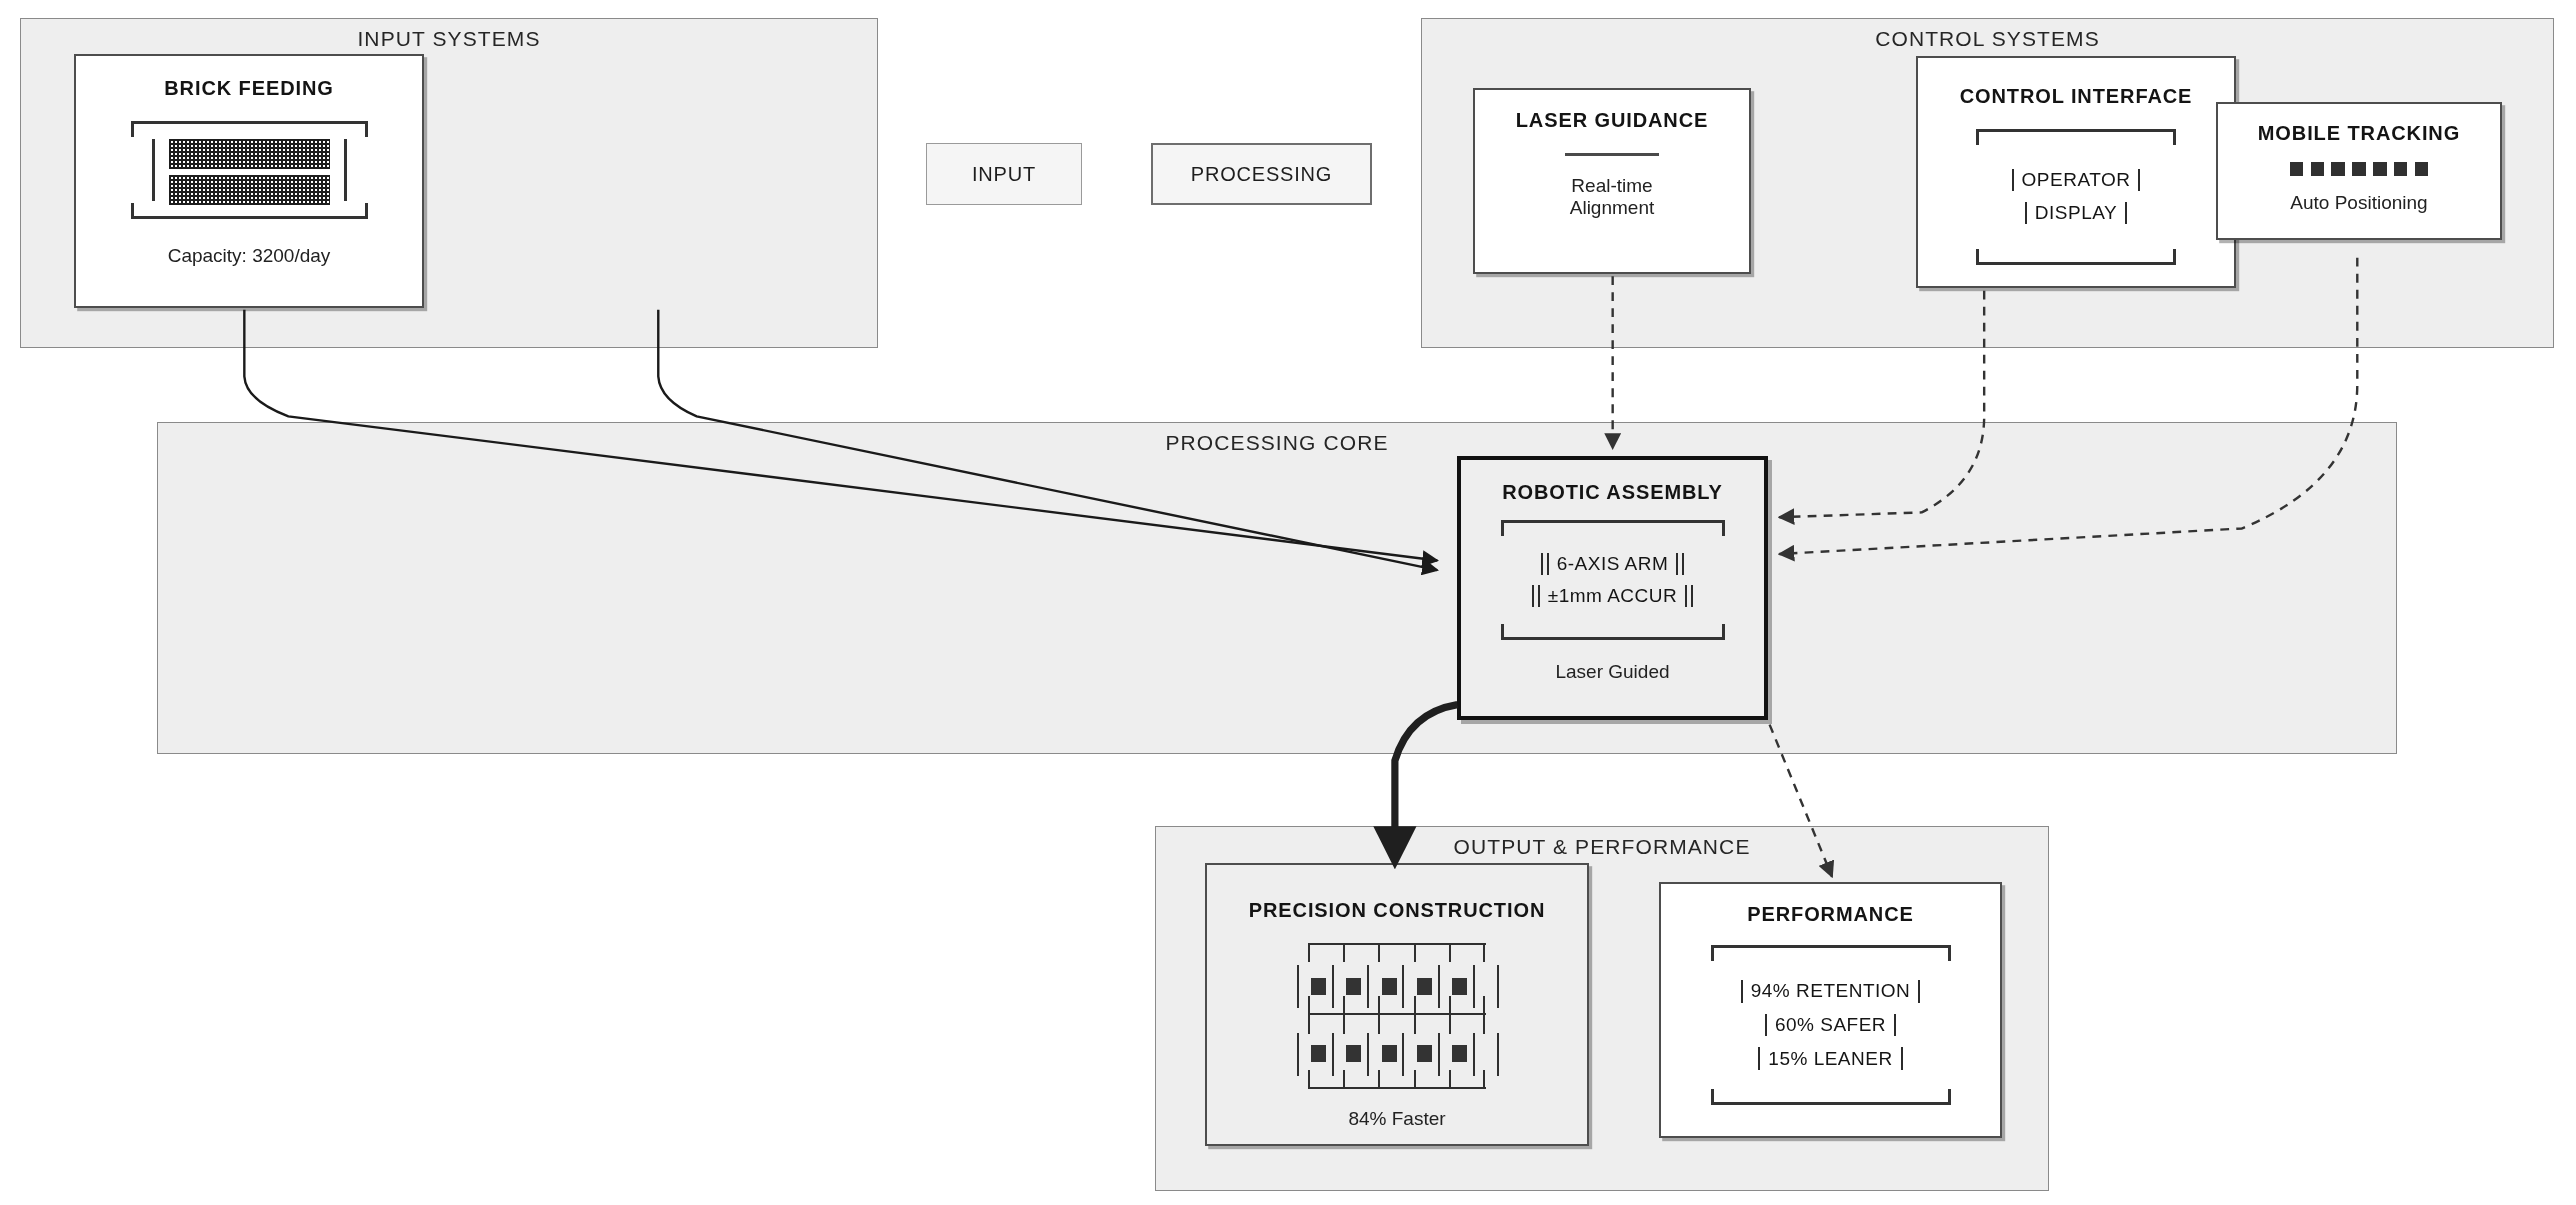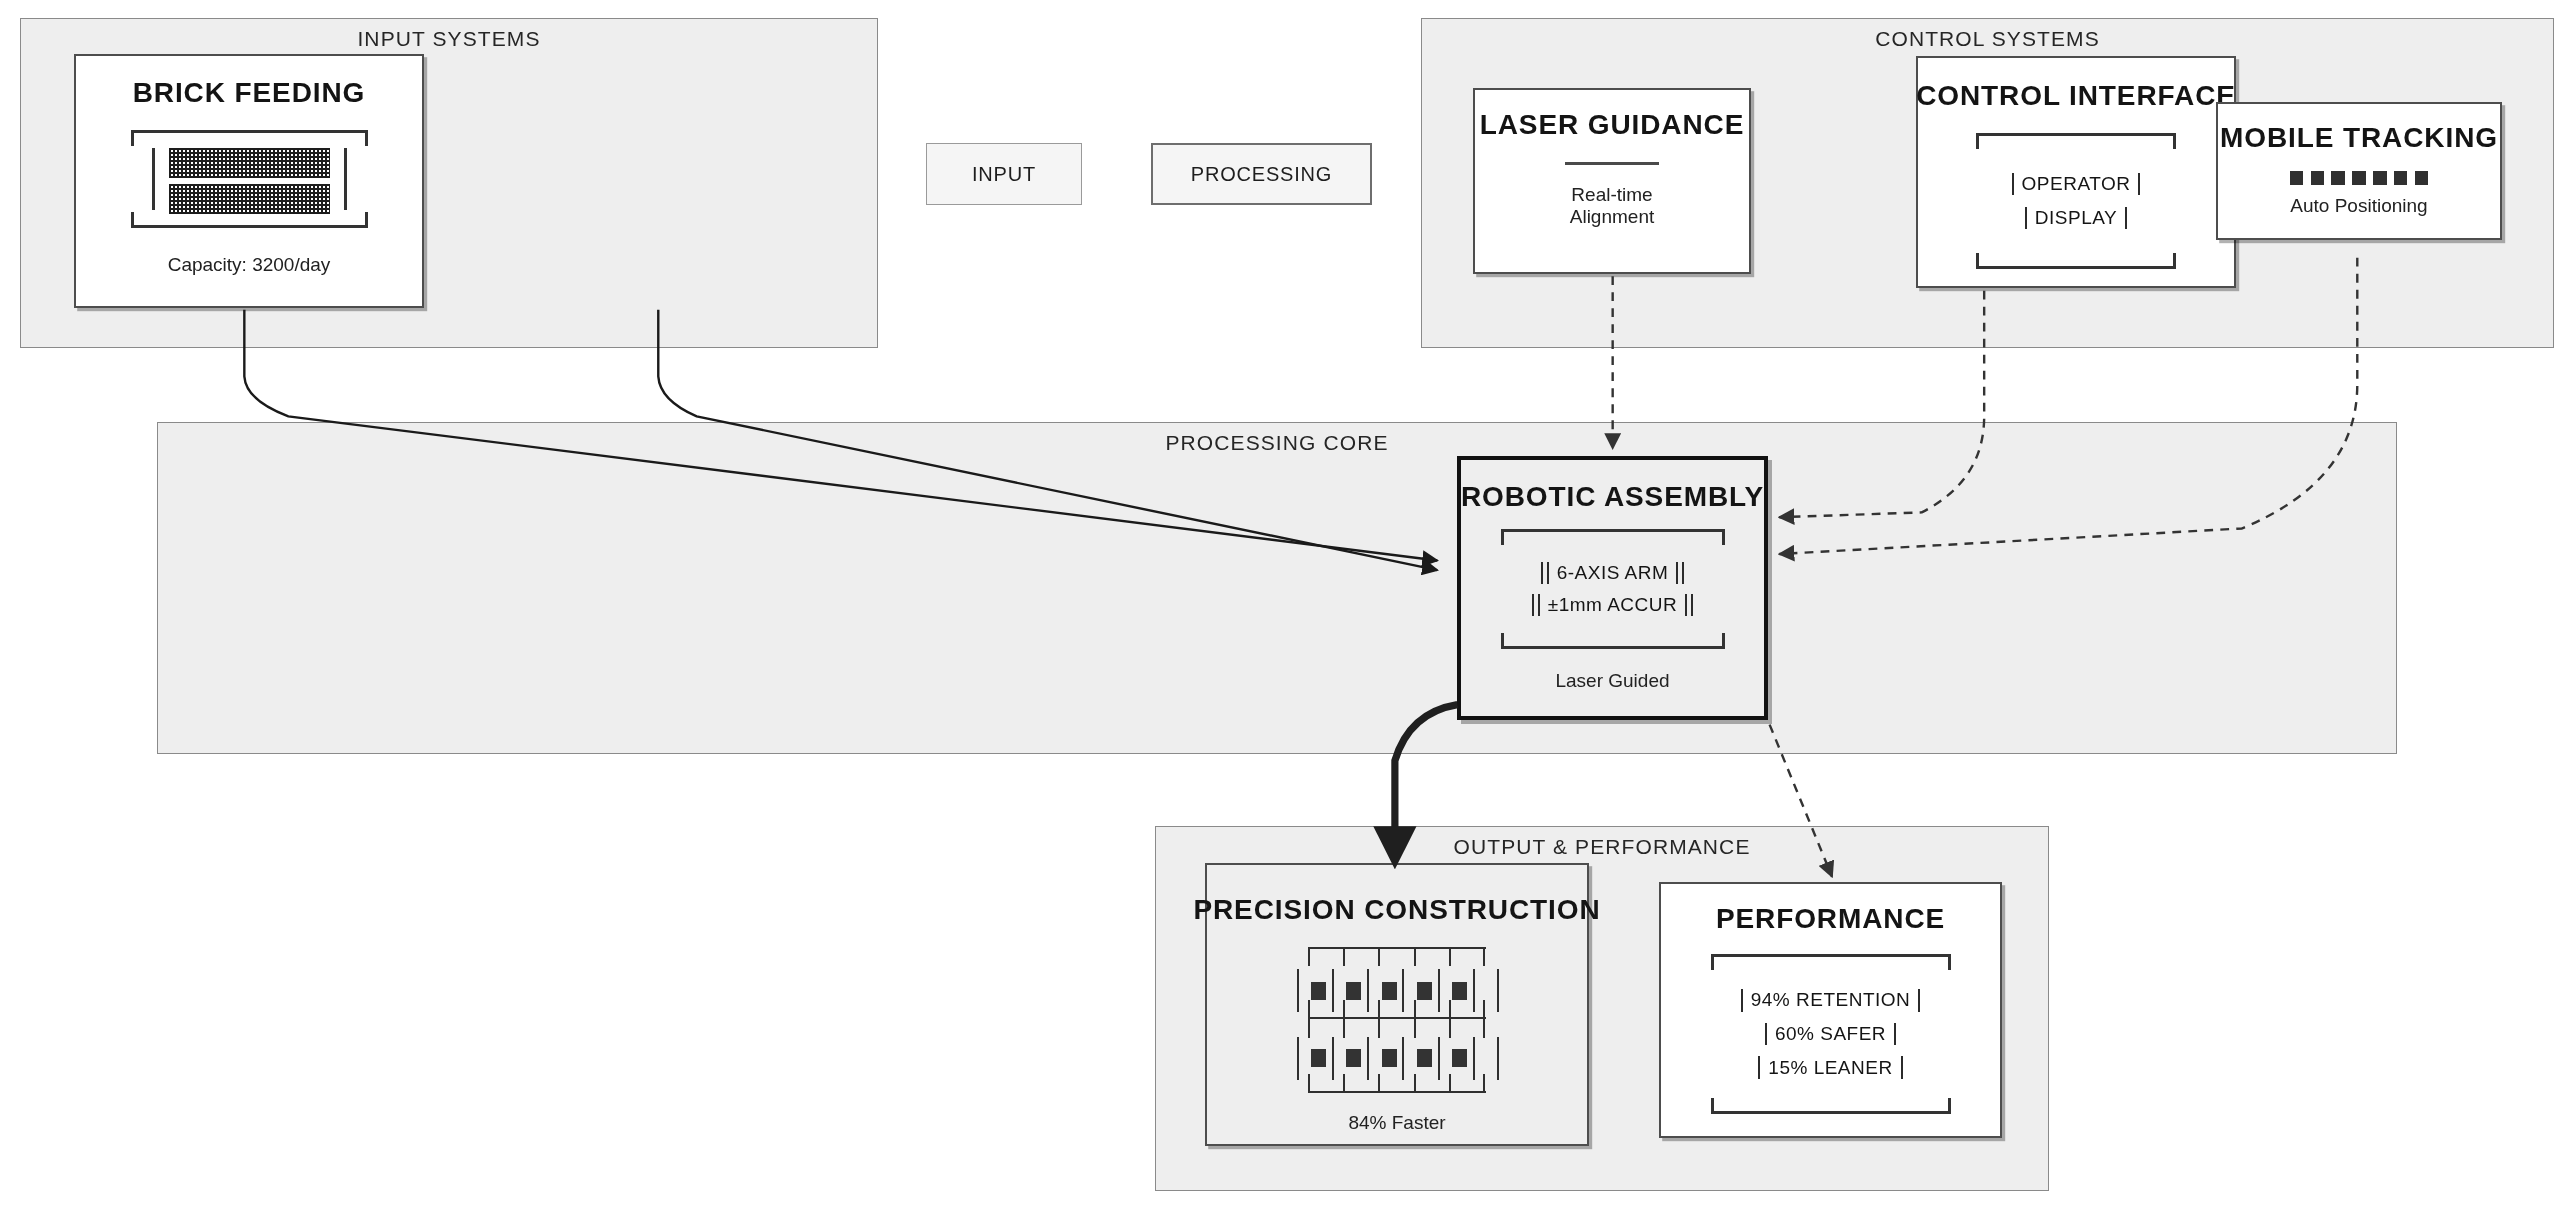--- a/index.html
+++ b/index.html
@@ -49,21 +49,21 @@
     display: flex;
     flex-direction: column;
     align-items: center;
   }
   .node.shaded { background: #eeeeee; }
   .node.heavy {
     border: 4px solid #111111;
     box-shadow: 4px 4px 0 rgba(0,0,0,0.30);
   }
   .node-title {
-    font-size: 28px;
+    font-size: 20px;
     font-weight: 700;
     letter-spacing: 0.9px;
     text-align: center;
     color: #141414;
     white-space: nowrap;
   }
   .node-sub {
     font-size: 19px;
     text-align: center;
     color: #222222;
@@ -262,21 +262,21 @@
     <div class="node-title">MOBILE TRACKING</div>
     <div class="block-row" style="margin-top:17.6px;">
       <span class="block"></span>
       <span class="block"></span>
       <span class="block"></span>
       <span class="block"></span>
       <span class="block"></span>
       <span class="block"></span>
       <span class="block"></span>
     </div>
-    <div class="node-sub" style="margin-top:10px;">Auto Positioning</div>
+    <div class="node-sub" style="margin-top:16px;">Auto Positioning</div>
   </div>
 
   <div class="group" style="left:157px; top:422px; width:2240px; height:332px;">
     <div class="group-title">PROCESSING CORE</div>
   </div>
 
   <div class="node heavy shaded" style="left:1457px; top:456px; width:311px; height:264px; padding-top:21px; justify-content:flex-start;">
     <div class="node-title">ROBOTIC ASSEMBLY</div>
 
     <div class="frame" style="width:224px; height:120px; margin-top:16px; display:flex; flex-direction:column; align-items:center; justify-content:center; gap:9.6px;">

